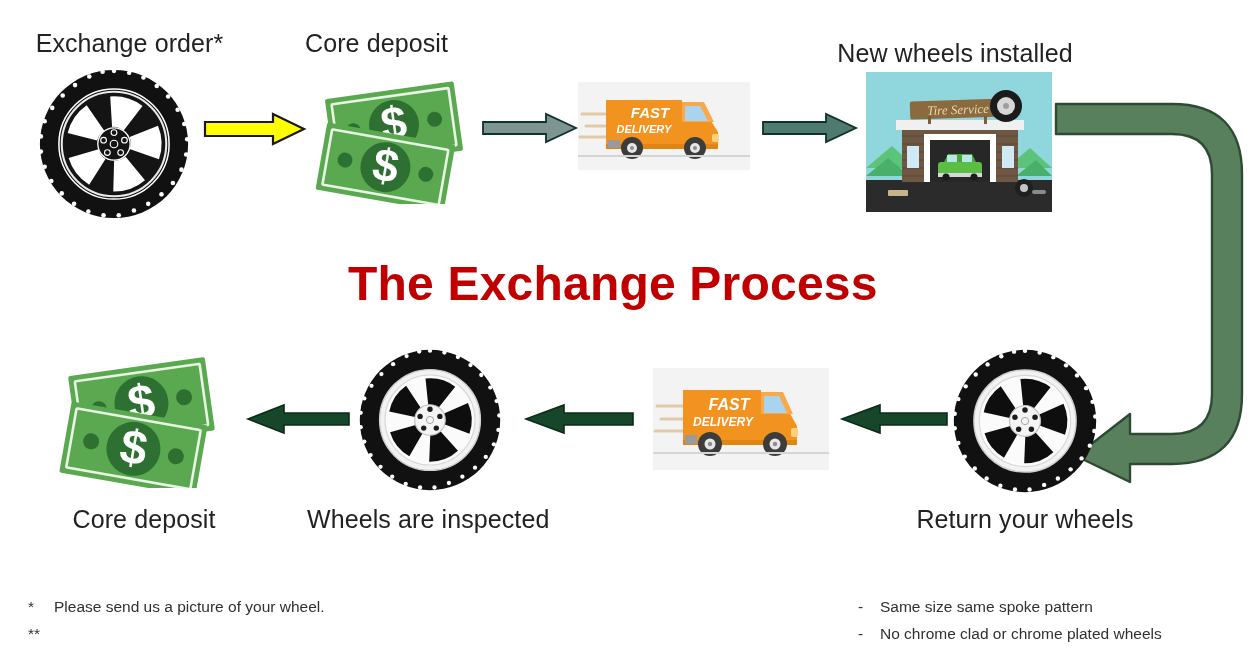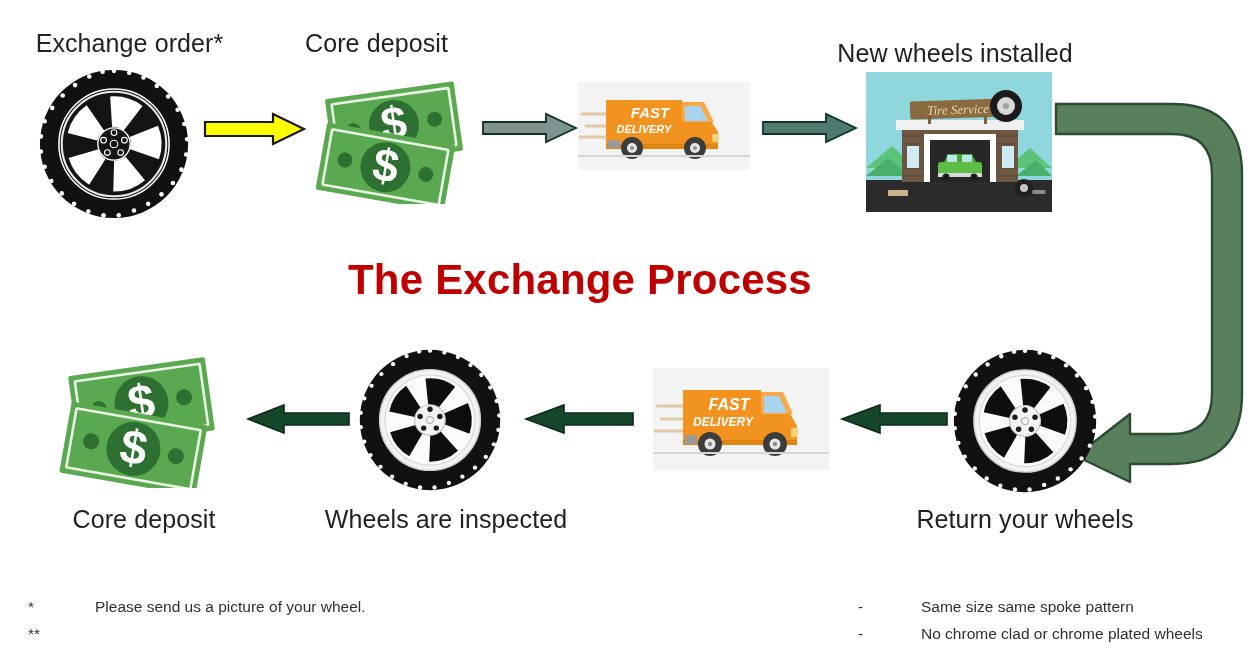--- a/index.html
+++ b/index.html
@@ -24,40 +24,40 @@
     font-size: 25px;
     color: #222222;
     letter-spacing: 0.1px;
     white-space: nowrap;
     text-align: center;
     line-height: 1.22;
   }
   .step-label.two-line { white-space: normal; }
 
   .title {
-    font-size: 42px;
+    font-size: 48px;
     font-weight: bold;
     color: #c00000;
     letter-spacing: 0.2px;
     white-space: nowrap;
   }
 
   .note-block {
     font-size: 15.5px;
     color: #303030;
     line-height: 1.72;
   }
   .note-row { display: flex; }
   .note-mark {
     display: inline-block;
     width: 26px;
     flex: 0 0 26px;
   }
   .note-mark.dash { width: 22px; flex: 0 0 22px; }
-  .note-text { white-space: nowrap; margin-left: 41px; }
+  .note-text { white-space: nowrap; }
 
   
   .wheel { position: absolute; }
   .wheel svg { display: block; width: 100%; height: 100%; }
 
   
   .money { position: absolute; }
   .money svg { display: block; width: 100%; height: 100%; }
 
   
@@ -507,21 +507,21 @@
         <circle cx="73" cy="89" r="3"></circle>
         <circle cx="69" cy="76" r="3"></circle>
       </g>
     </svg>
   </div>
 
   <div class="abs step-label two-line" style="left:38px; top:504px; width:212px; text-align:center;">
     <div>Core deposit</div>
   </div>
 
-  <div class="abs step-label" style="left:316px; top:504px; width:260px; text-align:center;">Wheels are inspected</div>
+  <div class="abs step-label" style="left:307px; top:504px; width:260px; text-align:left;">Wheels are inspected</div>
 
   <div class="abs step-label" style="left:900px; top:504px; width:250px; text-align:center;">Return your wheels</div>
 
   <div class="abs note-block" style="left:28px; top:594px; width:430px;">
     <div class="note-row">
       <span class="note-mark">*</span>
       <span class="note-text">Please send us a picture of your wheel.</span>
     </div>
     <div class="note-row">
       <span class="note-mark">**</span>

